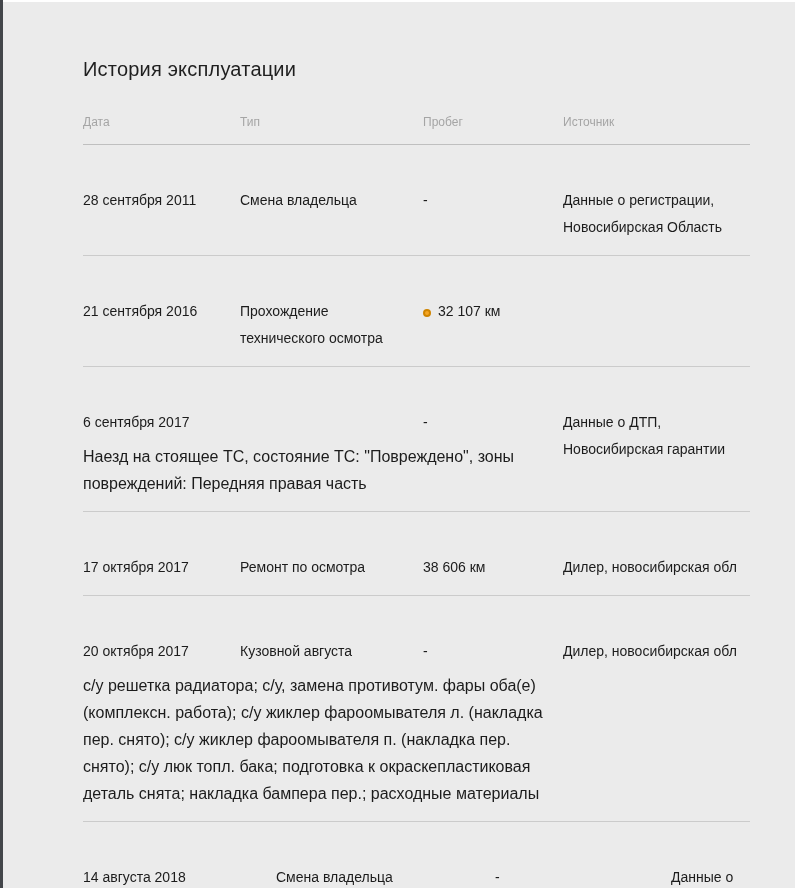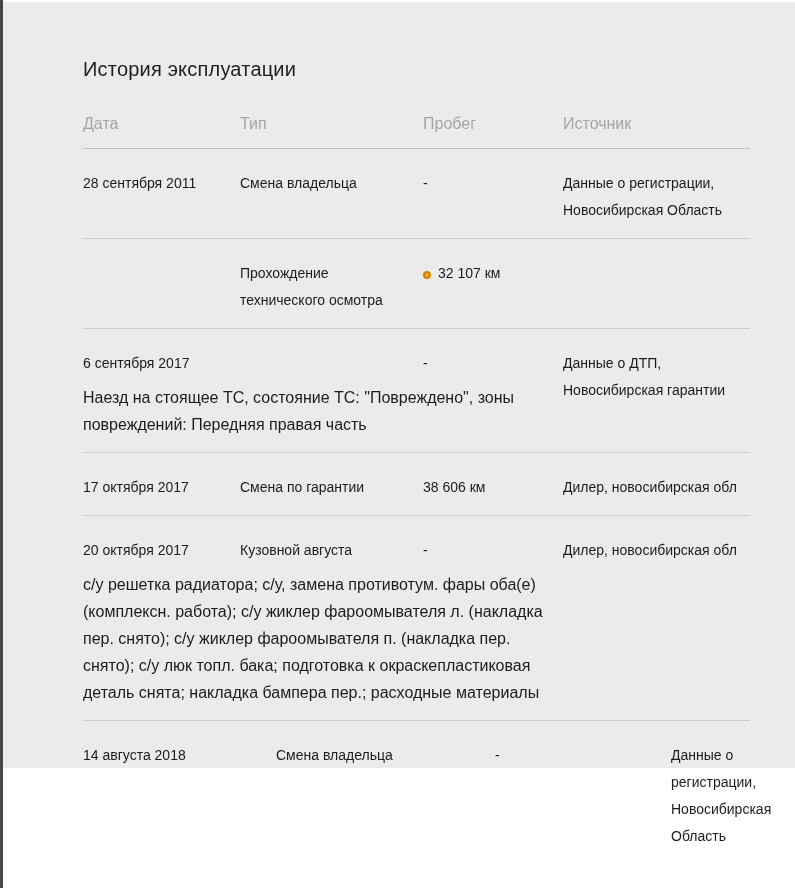--- a/index.html
+++ b/index.html
@@ -6,21 +6,21 @@
   html, body {
     width: 795px;
     height: 888px;
     background: #ffffff;
     font-family: "Liberation Sans", sans-serif;
     overflow: hidden;
   }
   .page {
     position: relative;
     width: 795px;
-    height: 768px;
+    height: 888px;
     background: #ebebeb;
   }
   .edge-bar {
     position: absolute;
     left: 0; top: 0;
     width: 3px; height: 888px;
     background: #43464a;
     z-index: 3;
   }
   .top-line {
@@ -45,39 +45,40 @@
     width: 667px;
     margin-top: 34px;
   }
   .thead {
     display: grid;
     grid-template-columns: 157px 183px 140px 1fr;
     padding-bottom: 15px;
     border-bottom: 1px solid #bfbfbf;
   }
   .thead .th {
-    font-size: 16px;
+    font-size: 12px;
     color: #a5a5a5;
     font-weight: 400;
   }
   .row {
     display: grid;
     grid-template-columns: 157px 183px 140px 1fr;
     grid-template-areas:
       "date type mileage source"
       "desc desc desc source";
     padding: 21px 0 14px;
     border-bottom: 1px solid #cbcbcb;
   }
   .row:last-child { border-bottom: none; gap: 36px; }
   .cell {
     font-size: 14px;
     color: #1c1c1c;
     line-height: 27px;
     font-weight: 400;
+    margin-top: 21px;
   }
   .cell.date    { grid-area: date; padding-right: 18px; }
   .cell.type    { grid-area: type; padding-right: 40px; }
   .cell.mileage { grid-area: mileage; padding-right: 14px; white-space: nowrap; }
   .cell.source  { grid-area: source; }
   .description {
     grid-area: desc;
     font-size: 16px;
     color: #1c1c1c;
     line-height: 27px;
@@ -120,36 +121,37 @@
       <div id="table-body">
   <div class="row no-description">
     <div class="cell date">28 сентября 2011</div>
     <div class="cell type">Смена владельца</div>
     <div class="cell mileage"><span class="mileage-value">-</span></div>
     <div class="cell source">Данные о регистрации, Новосибирская Область</div>
 
   </div>
 
   <div class="row has-mileage-icon no-description">
+    <div class="cell date">21 сентября 2016</div>
     <div class="cell type">Прохождение технического осмотра</div>
     <div class="cell mileage"><span class="mileage-icon"></span><span class="mileage-value">32 107 км</span></div>
     <div class="cell source"></div>
 
   </div>
 
   <div class="row">
     <div class="cell date">6 сентября 2017</div>
     <div class="cell mileage"><span class="mileage-value">-</span></div>
     <div class="cell source">Данные о ДТП, Новосибирская гарантии</div>
     <div class="description">Наезд на стоящее ТС, состояние ТС: "Повреждено", зоны повреждений: Передняя правая часть</div>
   </div>
 
   <div class="row no-description">
     <div class="cell date">17 октября 2017</div>
-    <div class="cell type">Смена по гарантии</div>
+    <div class="cell type">Ремонт по осмотра</div>
     <div class="cell mileage"><span class="mileage-value">38 606 км</span></div>
     <div class="cell source">Дилер, новосибирская обл</div>
 
   </div>
 
   <div class="row">
     <div class="cell date">20 октября 2017</div>
     <div class="cell type">Кузовной августа</div>
     <div class="cell mileage"><span class="mileage-value">-</span></div>
     <div class="cell source">Дилер, новосибирская обл</div>

